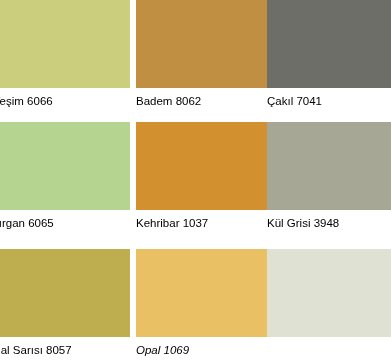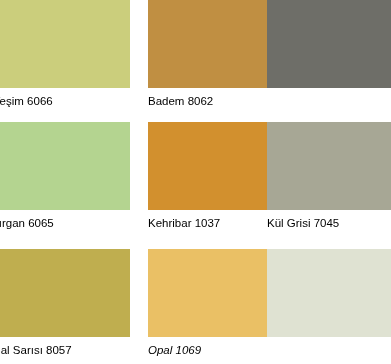--- a/index.html
+++ b/index.html
@@ -45,21 +45,21 @@
     top: 94px;
     font-size: 11.5px;
     line-height: 14px;
     color: #000000;
     white-space: nowrap;
     font-family: "Liberation Sans", sans-serif;
   }
 
   
   .col-1 { left: -6px;  width: 136px; }
-  .col-2 { left: 148px; width: 144px; }
+  .col-2 { left: 136px; width: 144px; }
   .col-3 { left: 267px; width: 130px; }
 
   
   .col-1 .swatch-label { left: 6px; margin-left: -7px; }
   .col-2 .swatch-label { left: 0px; }
   .col-3 .swatch-label { left: 0px; }
 
   .row-1 { top: 0px; }
   .row-2 { top: 122px; }
   .row-3 { top: 249px; }
@@ -75,35 +75,36 @@
     <div class="swatch-cell col-1">
       <span class="swatch-tile" style="background-color: rgb(203, 206, 124);"></span>
       <span class="swatch-label" style="color: rgb(0, 0, 0);">Yeşim 6066</span>
     </div>
     <div class="swatch-cell col-2">
       <span class="swatch-tile" style="background-color: rgb(192, 143, 66);"></span>
       <span class="swatch-label" style="color: rgb(0, 0, 0);">Badem 8062</span>
     </div>
     <div class="swatch-cell col-3">
       <span class="swatch-tile" style="background-color: rgb(110, 110, 104);"></span>
+      <span class="swatch-label" style="color: rgb(0, 0, 0);">Çakıl 7041</span>
     </div>
   </div>
 
   <div class="swatch-row row-2">
     <div class="swatch-cell col-1">
       <span class="swatch-tile" style="background-color: rgb(180, 212, 144);"></span>
       <span class="swatch-label" style="color: rgb(0, 0, 0);">sırgan 6065</span>
     </div>
     <div class="swatch-cell col-2">
       <span class="swatch-tile" style="background-color: rgb(210, 144, 46);"></span>
       <span class="swatch-label" style="color: rgb(0, 0, 0);">Kehribar 1037</span>
     </div>
     <div class="swatch-cell col-3">
       <span class="swatch-tile" style="background-color: rgb(167, 167, 149);"></span>
-      <span class="swatch-label" style="color: rgb(0, 0, 0);">Kül Grisi 7045</span>
+      <span class="swatch-label" style="color: rgb(0, 0, 0);">Kül Grisi 3948</span>
     </div>
   </div>
 
   <div class="swatch-row row-3">
     <div class="swatch-cell col-1">
       <span class="swatch-tile" style="background-color: rgb(191, 174, 79);"></span>
       <span class="swatch-label" style="color: rgb(0, 0, 0);">Bal Sarısı 8057</span>
     </div>
     <div class="swatch-cell col-2">
       <span class="swatch-tile" style="background-color: rgb(234, 192, 101);"></span>

